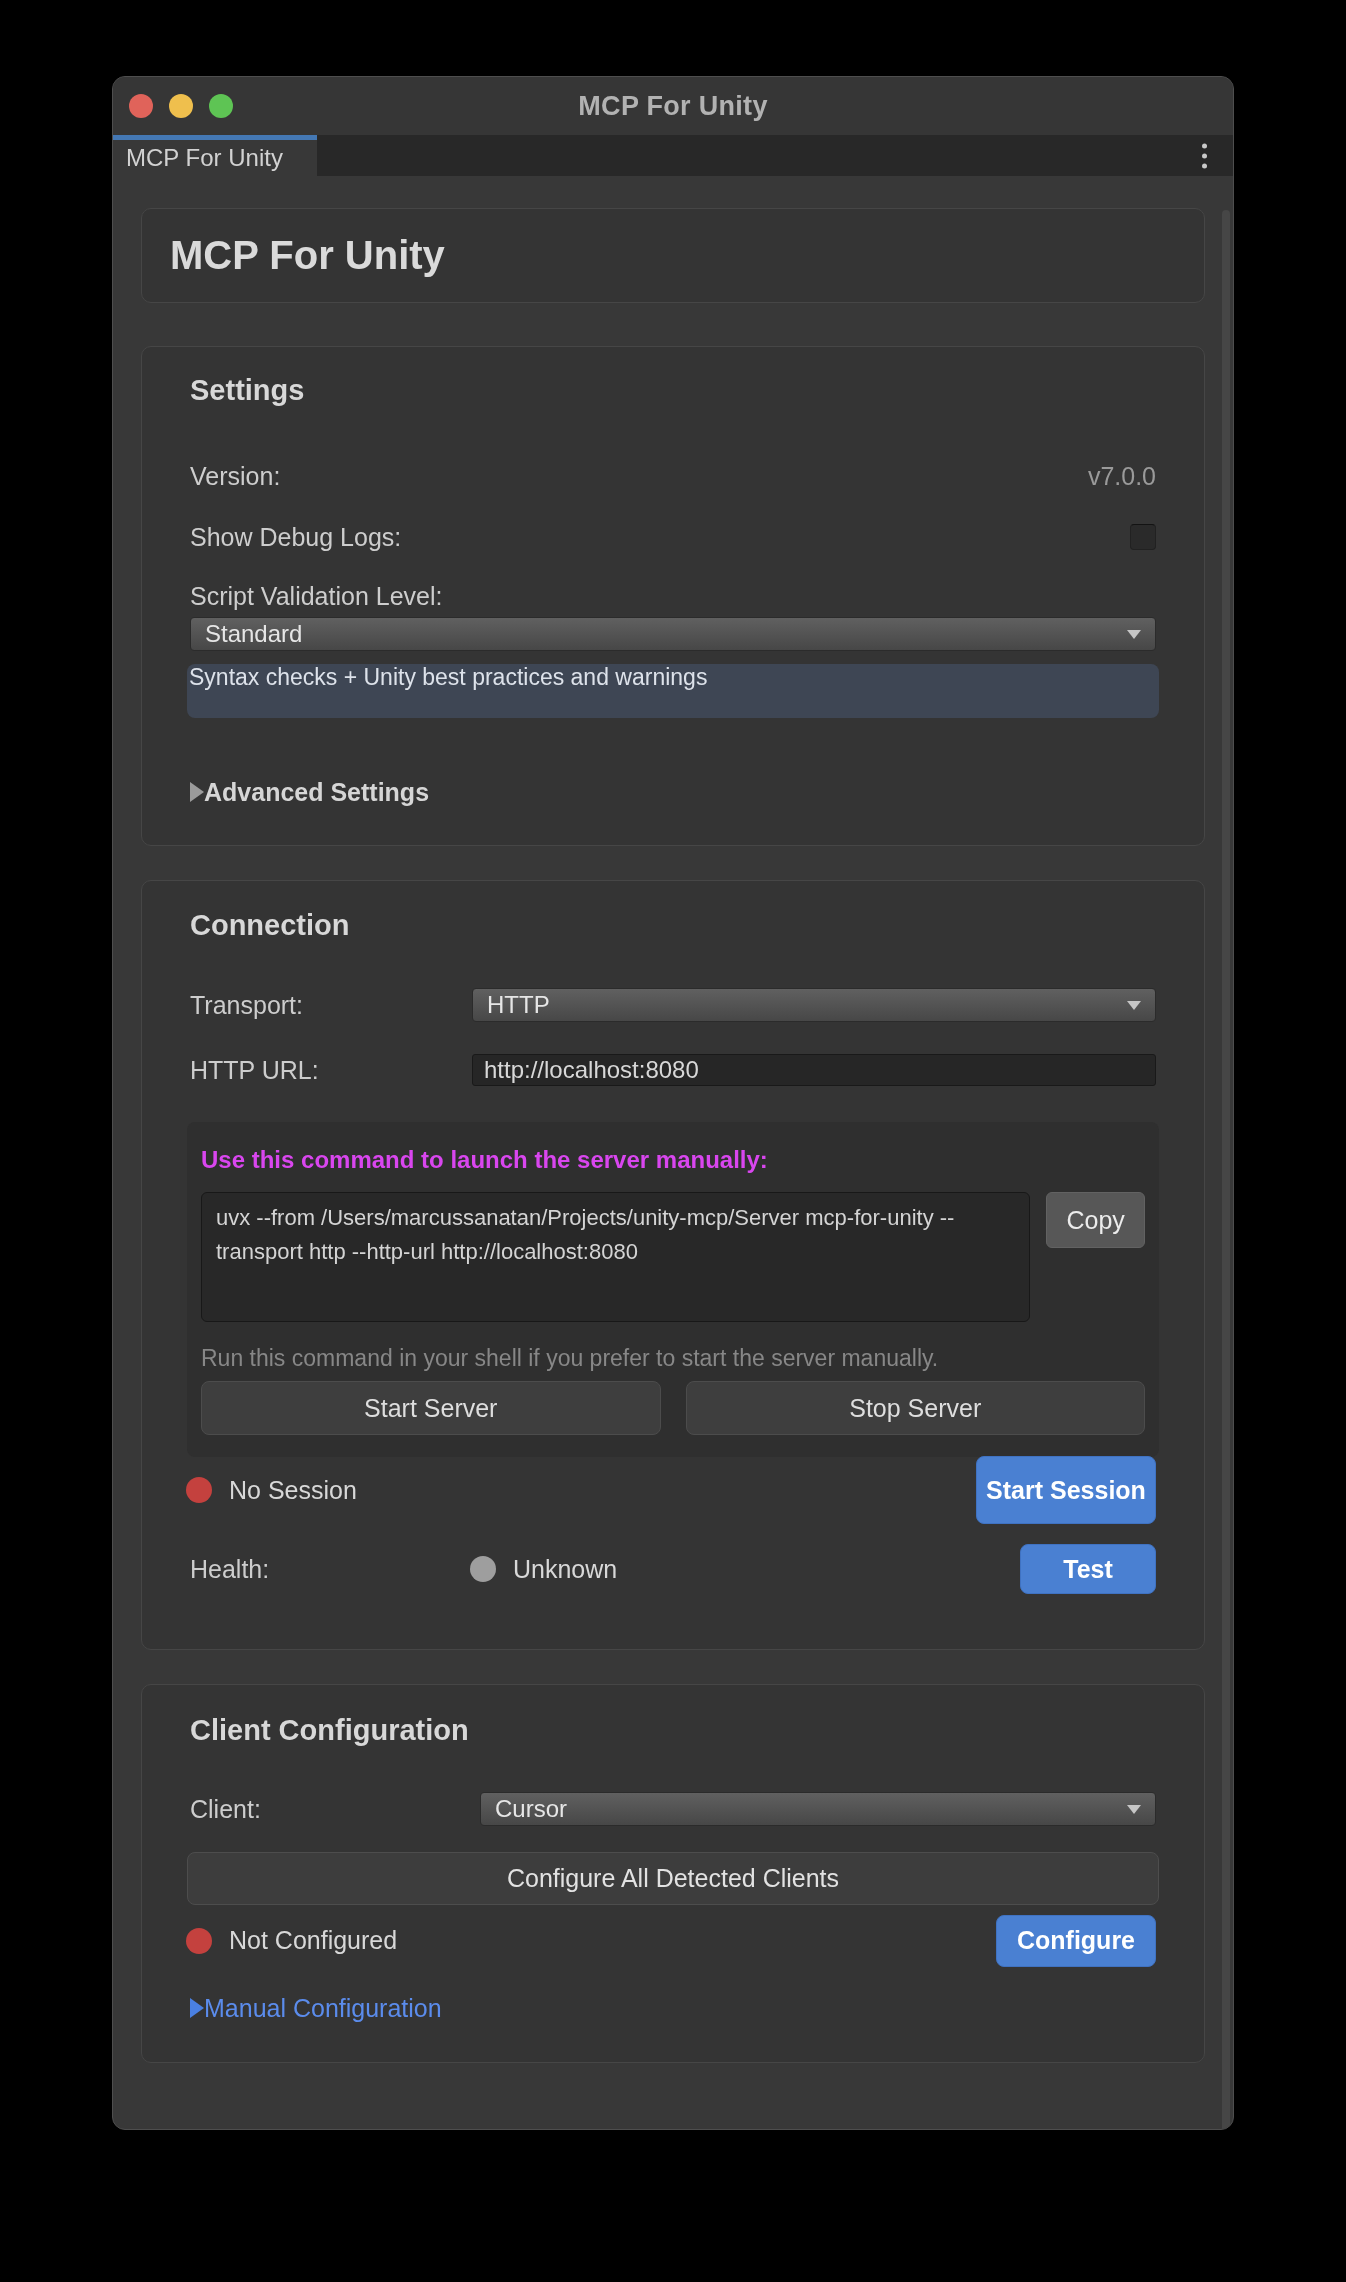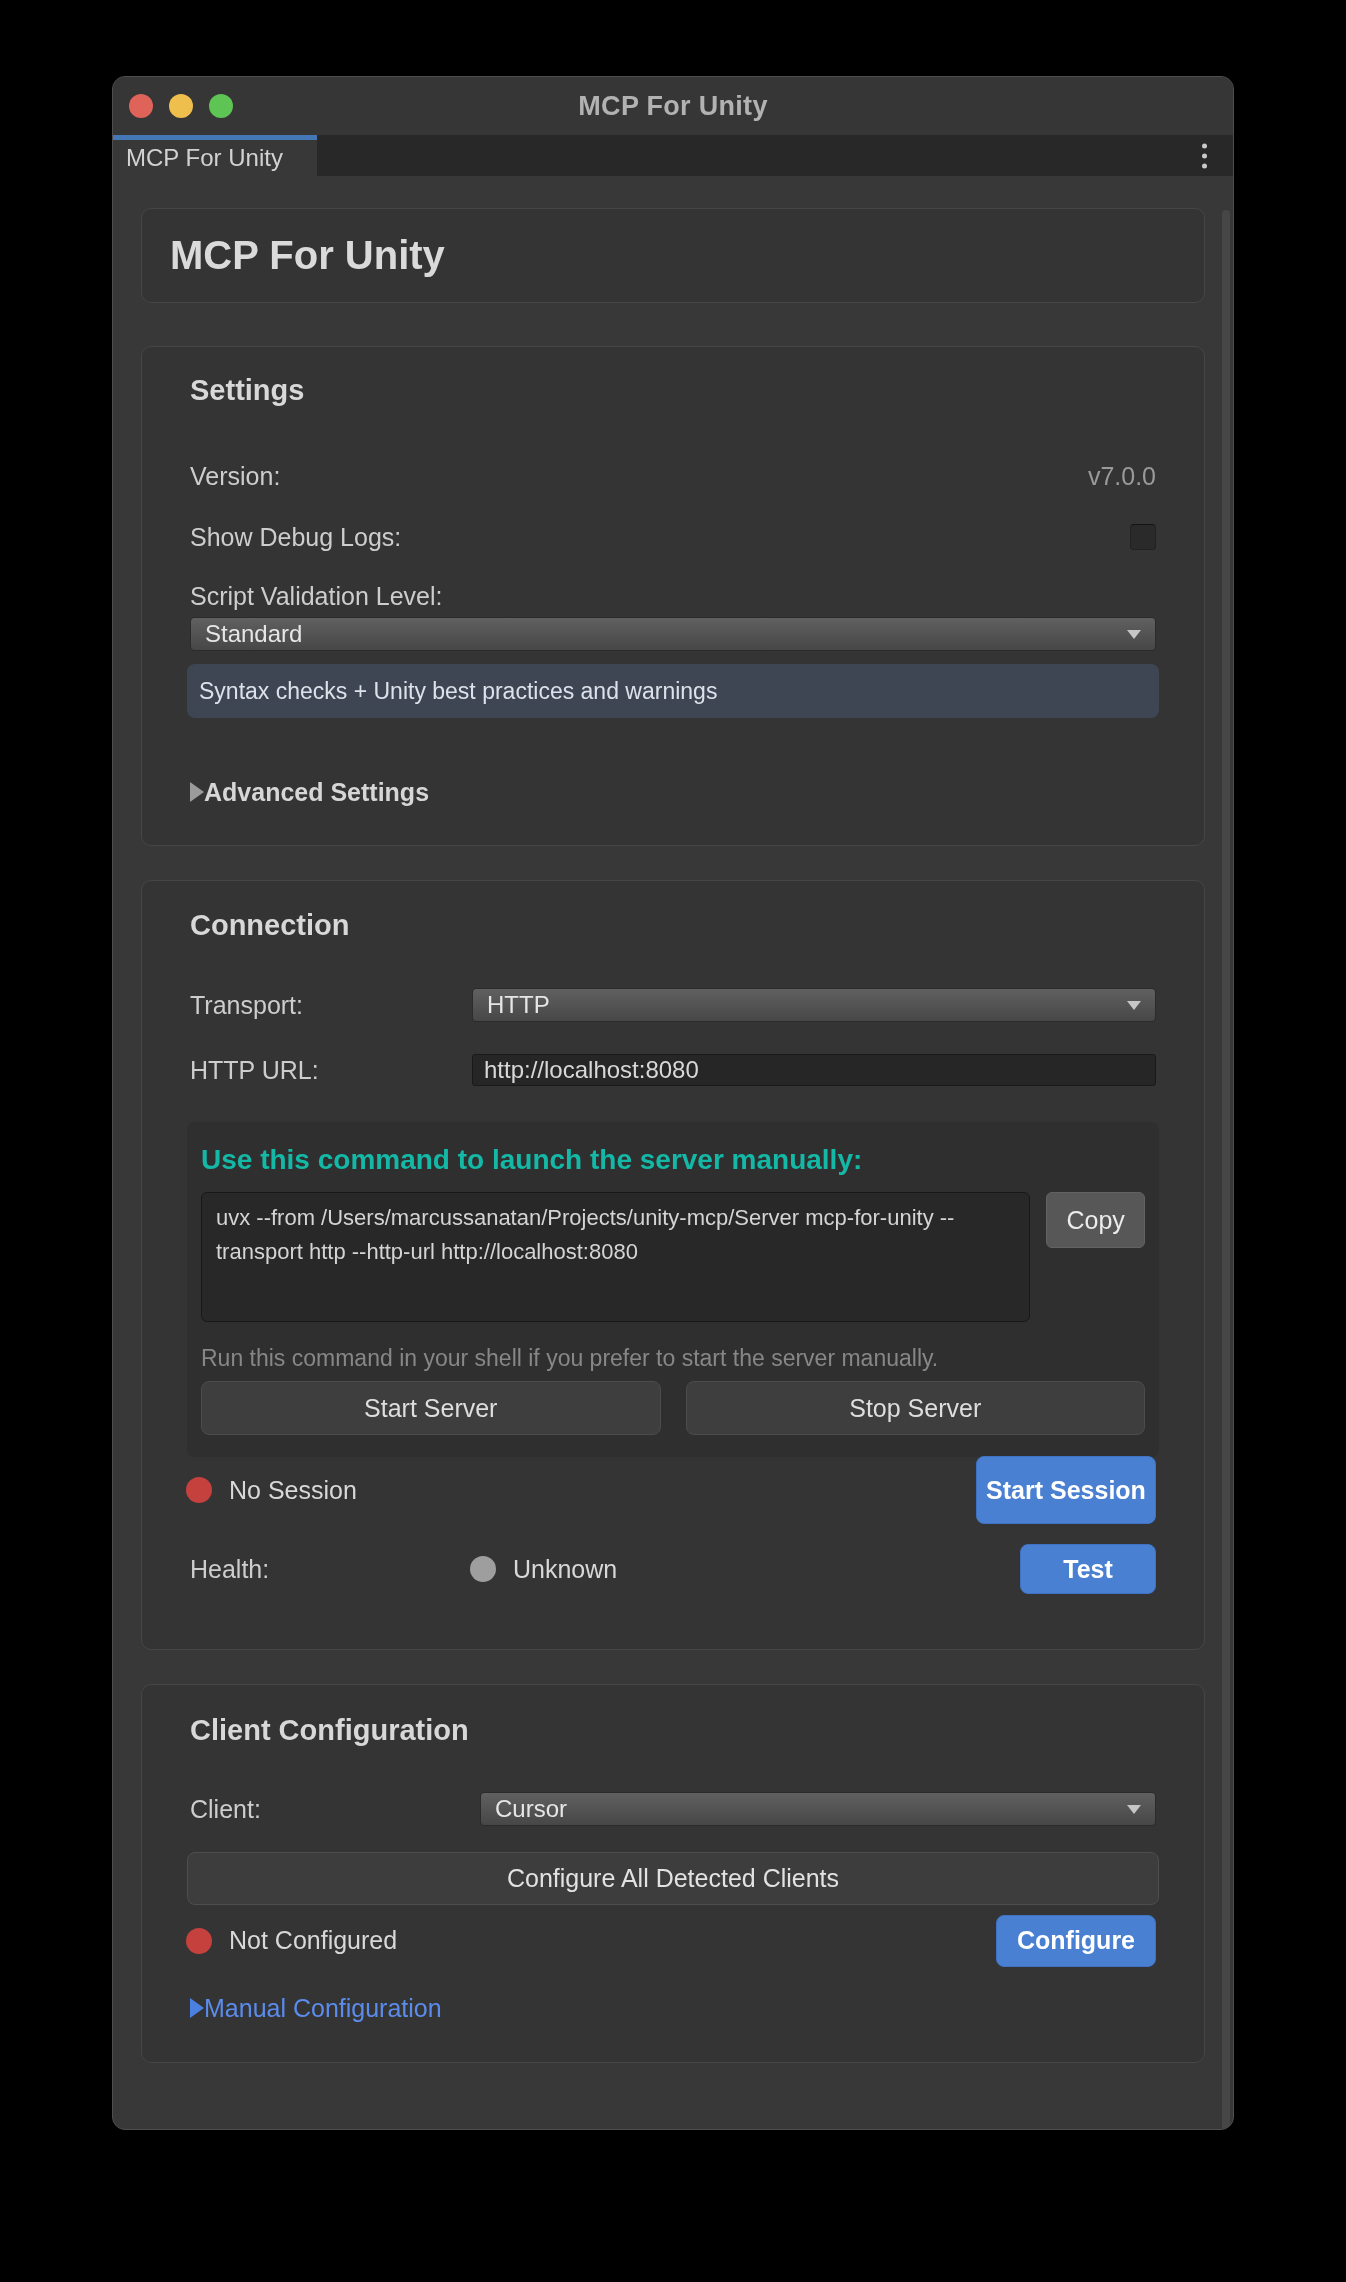--- a/index.html
+++ b/index.html
@@ -45,38 +45,38 @@
   .settings-card h2 { margin-top: 25px; }
   .row { display: flex; align-items: center; }
   .row-version { margin-top: 53px; height: 30px; justify-content: space-between; }
   .row-debug { margin-top: 32px; height: 28px; justify-content: space-between; }
   .checkbox { width: 26px; height: 26px; background: #2a2a2a; border: 1px solid #212121; border-top-color: #131313; border-radius: 4px; cursor: pointer; }
   .row-validation-label { margin-top: 30px; height: 30px; }
   .dropdown { margin-top: 6px; height: 34px; border-radius: 4px; border: 1px solid #2b2b2b;
     background: linear-gradient(#606060, #474747); display: flex; align-items: center; padding: 0 14px; cursor: pointer; gap: 48px; }
   .dropdown .dd-text { font-size: 24px; color: #e6e6e6; flex: 1; }
   .dd-arrow { width: 0; height: 0; border-left: 7px solid transparent; border-right: 7px solid transparent; border-top: 9px solid #c6c6c6; }
-  .helpbox { margin: 13px -3px 0; height: 54px; background: #3e4654; border-radius: 8px; display: flex; align-items: center; padding: 0 12px; }
+  .helpbox { margin: 13px -3px 0; height: 54px; background: #3e4654; border-radius: 8px; display: flex; padding: 0 2px; }
   .helpbox span { font-size: 23px; color: #dde2ea; }
   .foldout { margin-top: 58px; display: flex; align-items: center; cursor: pointer; height: 32px; }
   .tri-right { width: 0; height: 0; border-top: 10px solid transparent; border-bottom: 10px solid transparent; border-left: 14px solid #9b9b9b; }
   .foldout .foldout-label { font-size: 25px; font-weight: bold; color: #d6d6d6; }
 
   
   .connection-card { margin-top: 34px; height: 770px; }
   .connection-card h2 { margin-top: 26px; }
   .field-row { display: flex; align-items: center; }
   .field-label { width: 282px; flex: none; }
   .row-transport { margin-top: 45px; }
   .row-transport .dropdown { margin-top: 0; flex: 1; }
   .row-url { margin-top: 32px; }
   .textfield { flex: 1; height: 32px; background: #262626; border: 1px solid #191919; border-radius: 3px; display: flex; align-items: center; padding: 0 11px; font-size: 24px; color: #d8d8d8; cursor: text; }
 
   .cmd-panel { margin: 36px -3px 0; height: 335px; background: #2f2f2f; border-radius: 8px; padding: 23px 14px 0; }
-  .cmd-title { font-size: 28px; line-height: 30px; font-weight: bold; color: #14b8a6; }
+  .cmd-title { font-size: 24px; line-height: 30px; font-weight: bold; color: #d946ef; }
   .cmd-row { margin-top: 17px; display: flex; gap: 16px; }
   .cmd-box { width: 840px; height: 130px; background: #282828; border: 1px solid #181818; border-radius: 6px; padding: 8px 14px; font-size: 22px; line-height: 34px; color: #d4d4d4; overflow: hidden; cursor: text; }
   .copy-btn { width: 100px; height: 56px; background: #575757; border: 1px solid #626262; border-radius: 6px; color: #ececec; font-size: 25px; display: flex; align-items: center; justify-content: center; cursor: pointer; }
   .cmd-hint { margin-top: 23px; height: 28px; font-size: 23px; color: #878787; }
   .server-btn-row { margin-top: 8px; display: flex; gap: 25px; }
   .server-btn { flex: 1; height: 54px; background: #3e3e3e; border: 1px solid #4c4c4c; border-radius: 8px; color: #dedede; font-size: 25px; display: flex; align-items: center; justify-content: center; cursor: pointer; }
 
   .status-dot { width: 26px; height: 26px; border-radius: 50%; flex: none; }
   .dot-red-status { background: #c4413e; }
   .dot-gray-status { background: #9e9e9e; }

